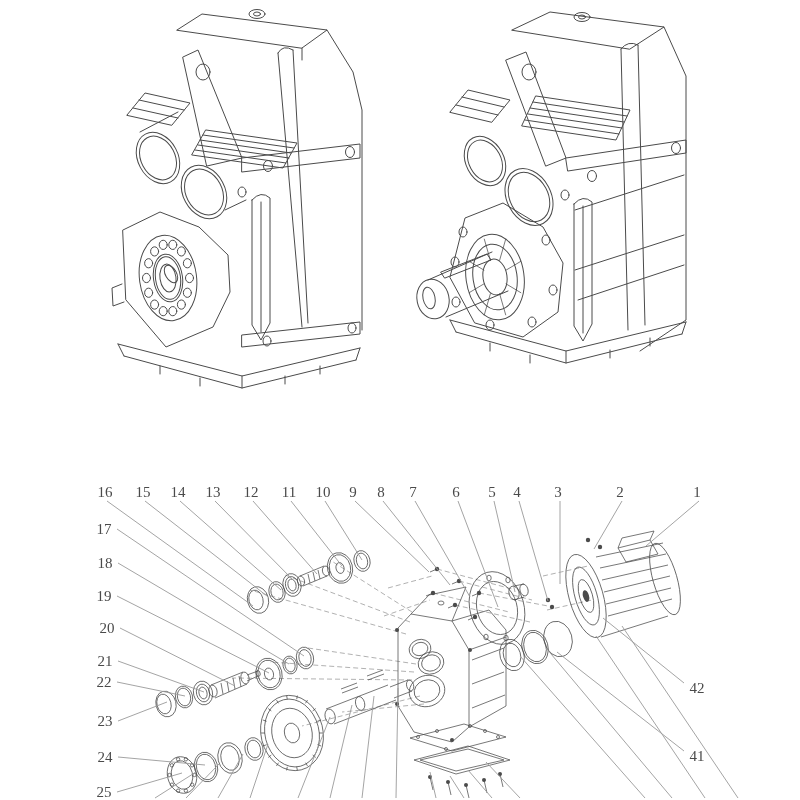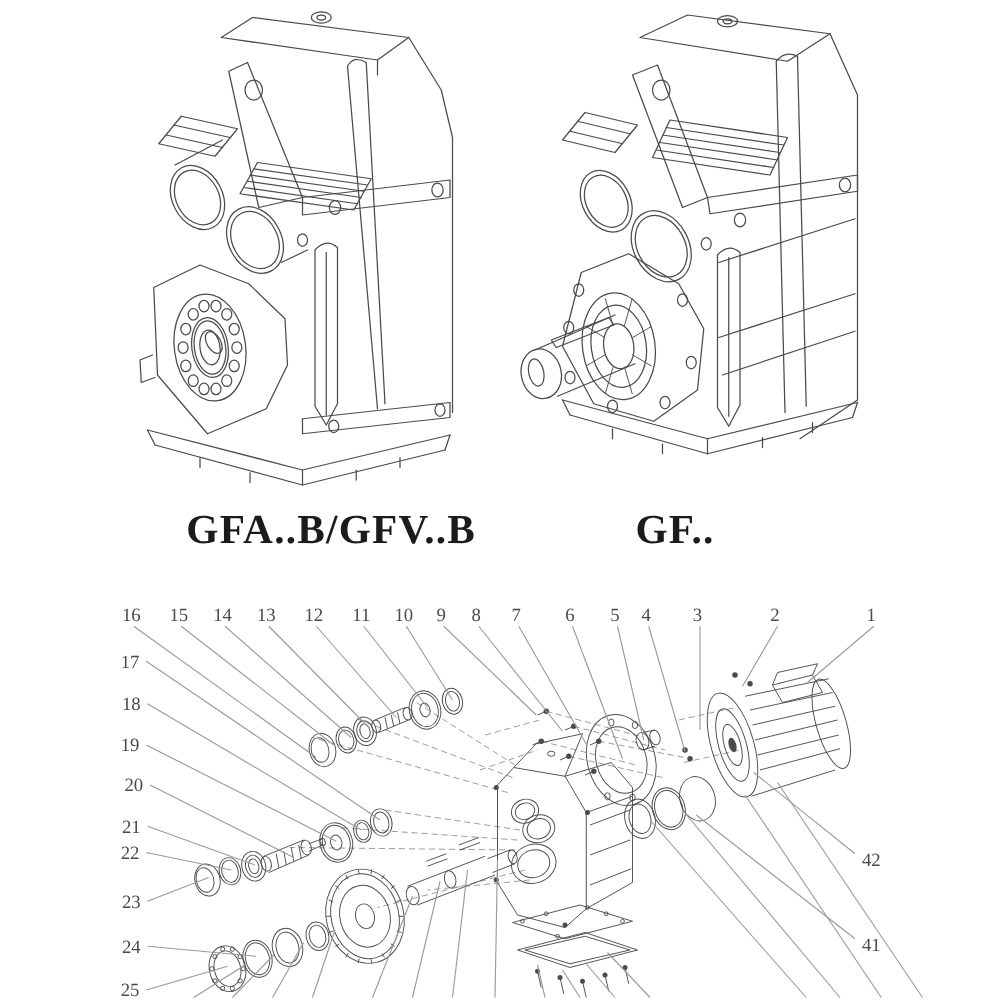--- a/index.html
+++ b/index.html
@@ -427,15 +427,13 @@
           <line x1="117" y1="792" x2="182" y2="773" class="leader"></line>
           <text x="104" y="797" text-anchor="middle" class="callout-num">25</text>
           <line x1="684" y1="683" x2="603" y2="618" class="leader"></line>
           <text x="697" y="693" text-anchor="middle" class="callout-num">42</text>
           <line x1="684" y1="751" x2="557" y2="652" class="leader"></line>
           <text x="697" y="761" text-anchor="middle" class="callout-num">41</text>
         </g>
     </g>
   </svg>
 
-  <div class="model-label left">GFA..B/GFV..B</div>
-  <div class="model-label right">GF..</div>
 </div>
 
 </body></html>

